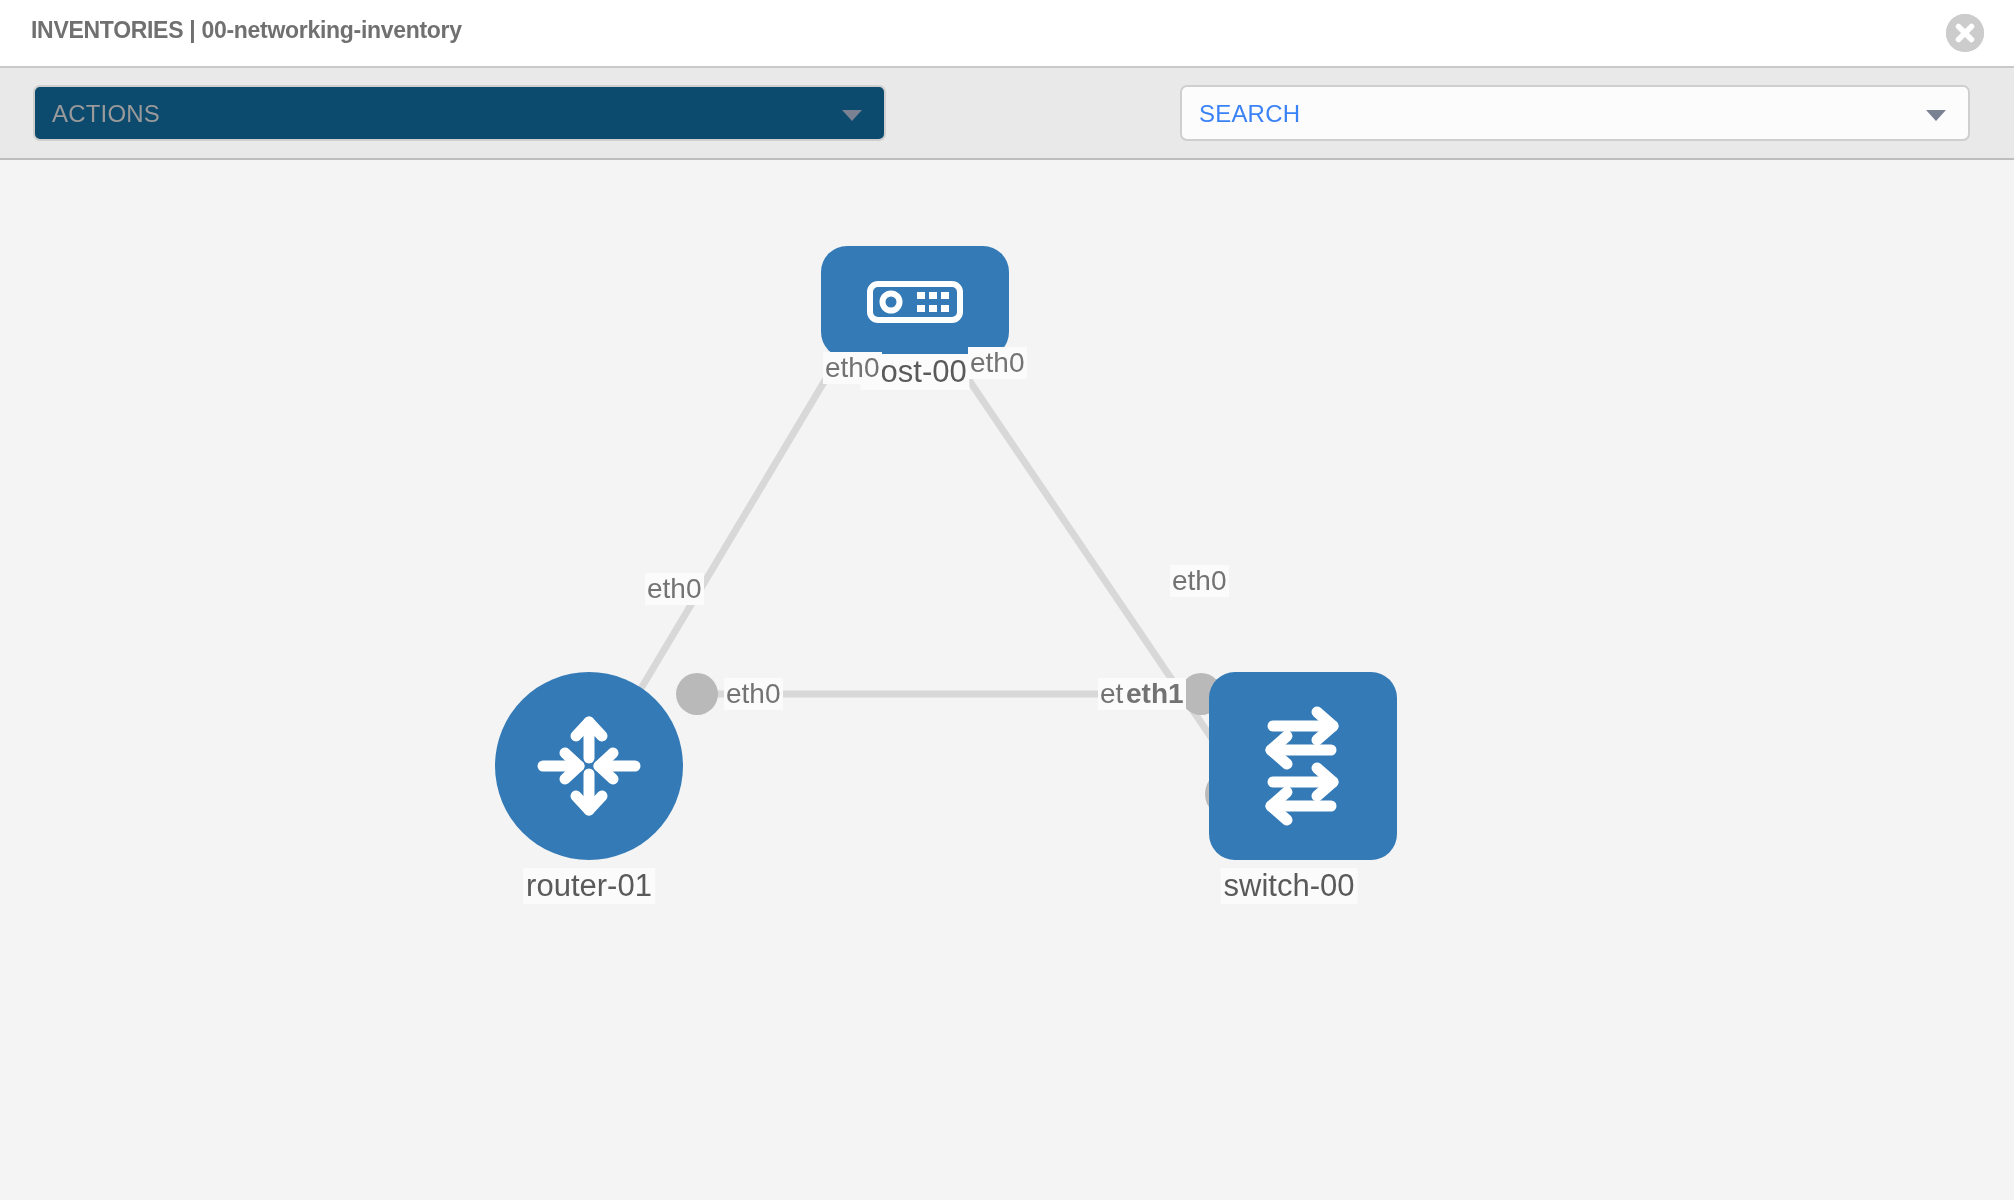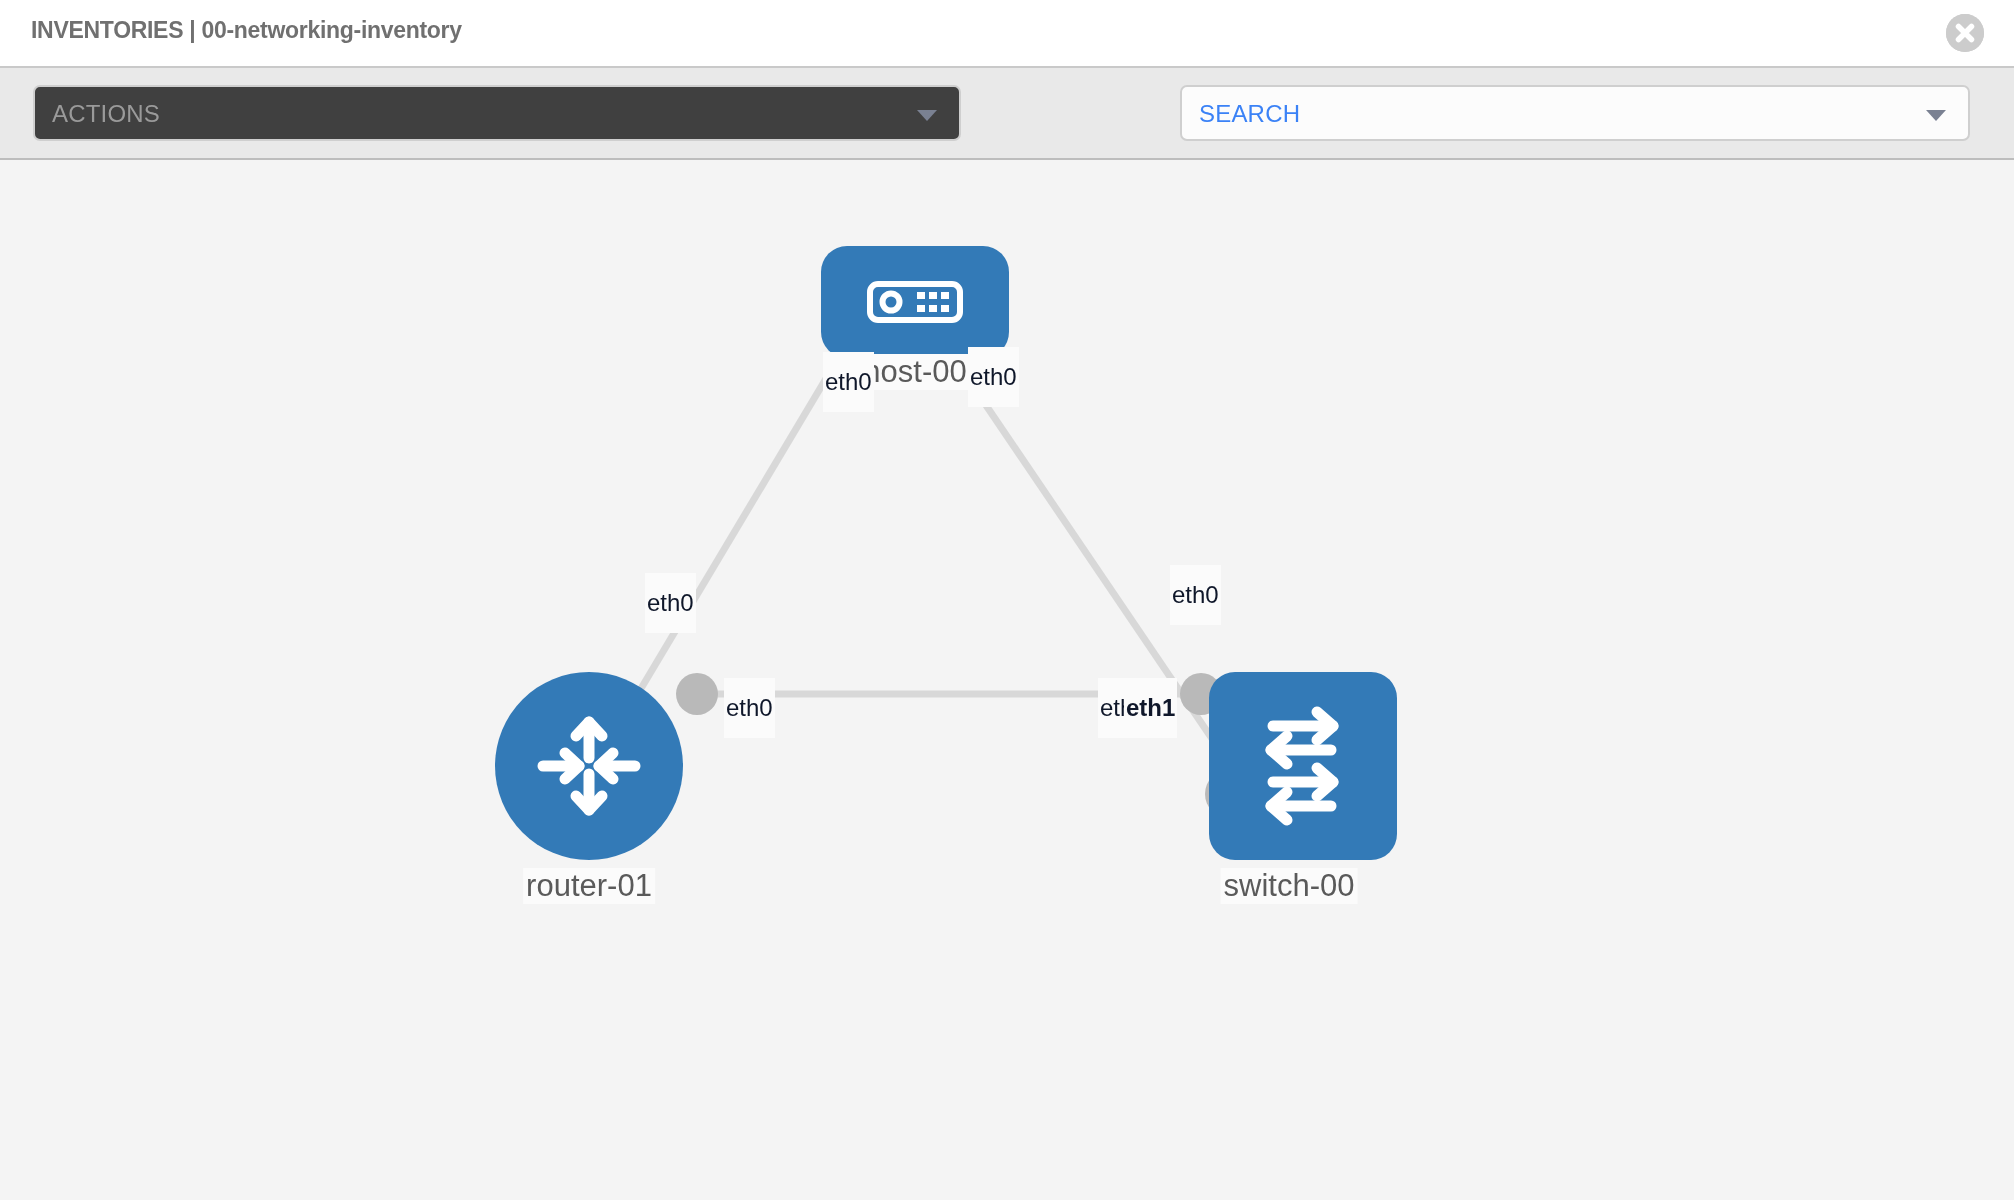--- a/index.html
+++ b/index.html
@@ -59,23 +59,23 @@
     width: 2014px;
     height: 92px;
     background: #e9e9e9;
     border-bottom: 2px solid #bdbdbd;
     box-sizing: border-box;
   }
   .actions-select {
     position: absolute;
     left: 33px;
     top: 17px;
-    width: 928px;
+    width: 853px;
     height: 56px;
-    background: #404040;
+    background: #0c4a6e;
     border: 2px solid #cfcfcf;
     border-radius: 7px;
     box-sizing: border-box;
     cursor: pointer;
   }
   .actions-select .label {
     position: absolute;
     left: 17px;
     top: 13px;
     font-size: 24px;
@@ -179,24 +179,24 @@
   
   .knob {
     position: absolute;
     background: #b9b9b9;
     border-radius: 50%;
   }
 
   
   .iface {
     position: absolute;
-    font-size: 24px;
-    color: #0f172a;
+    font-size: 28px;
+    color: #737373;
     background: #fbfbfb;
-    padding: 16px 2px;
+    padding: 0 2px;
     white-space: nowrap;
   }
 </style>
 </head>
 <body>
 
 <div id="app">
 
   <div class="header">
     <div class="breadcrumb">INVENTORIES | 00-networking-inventory</div>

